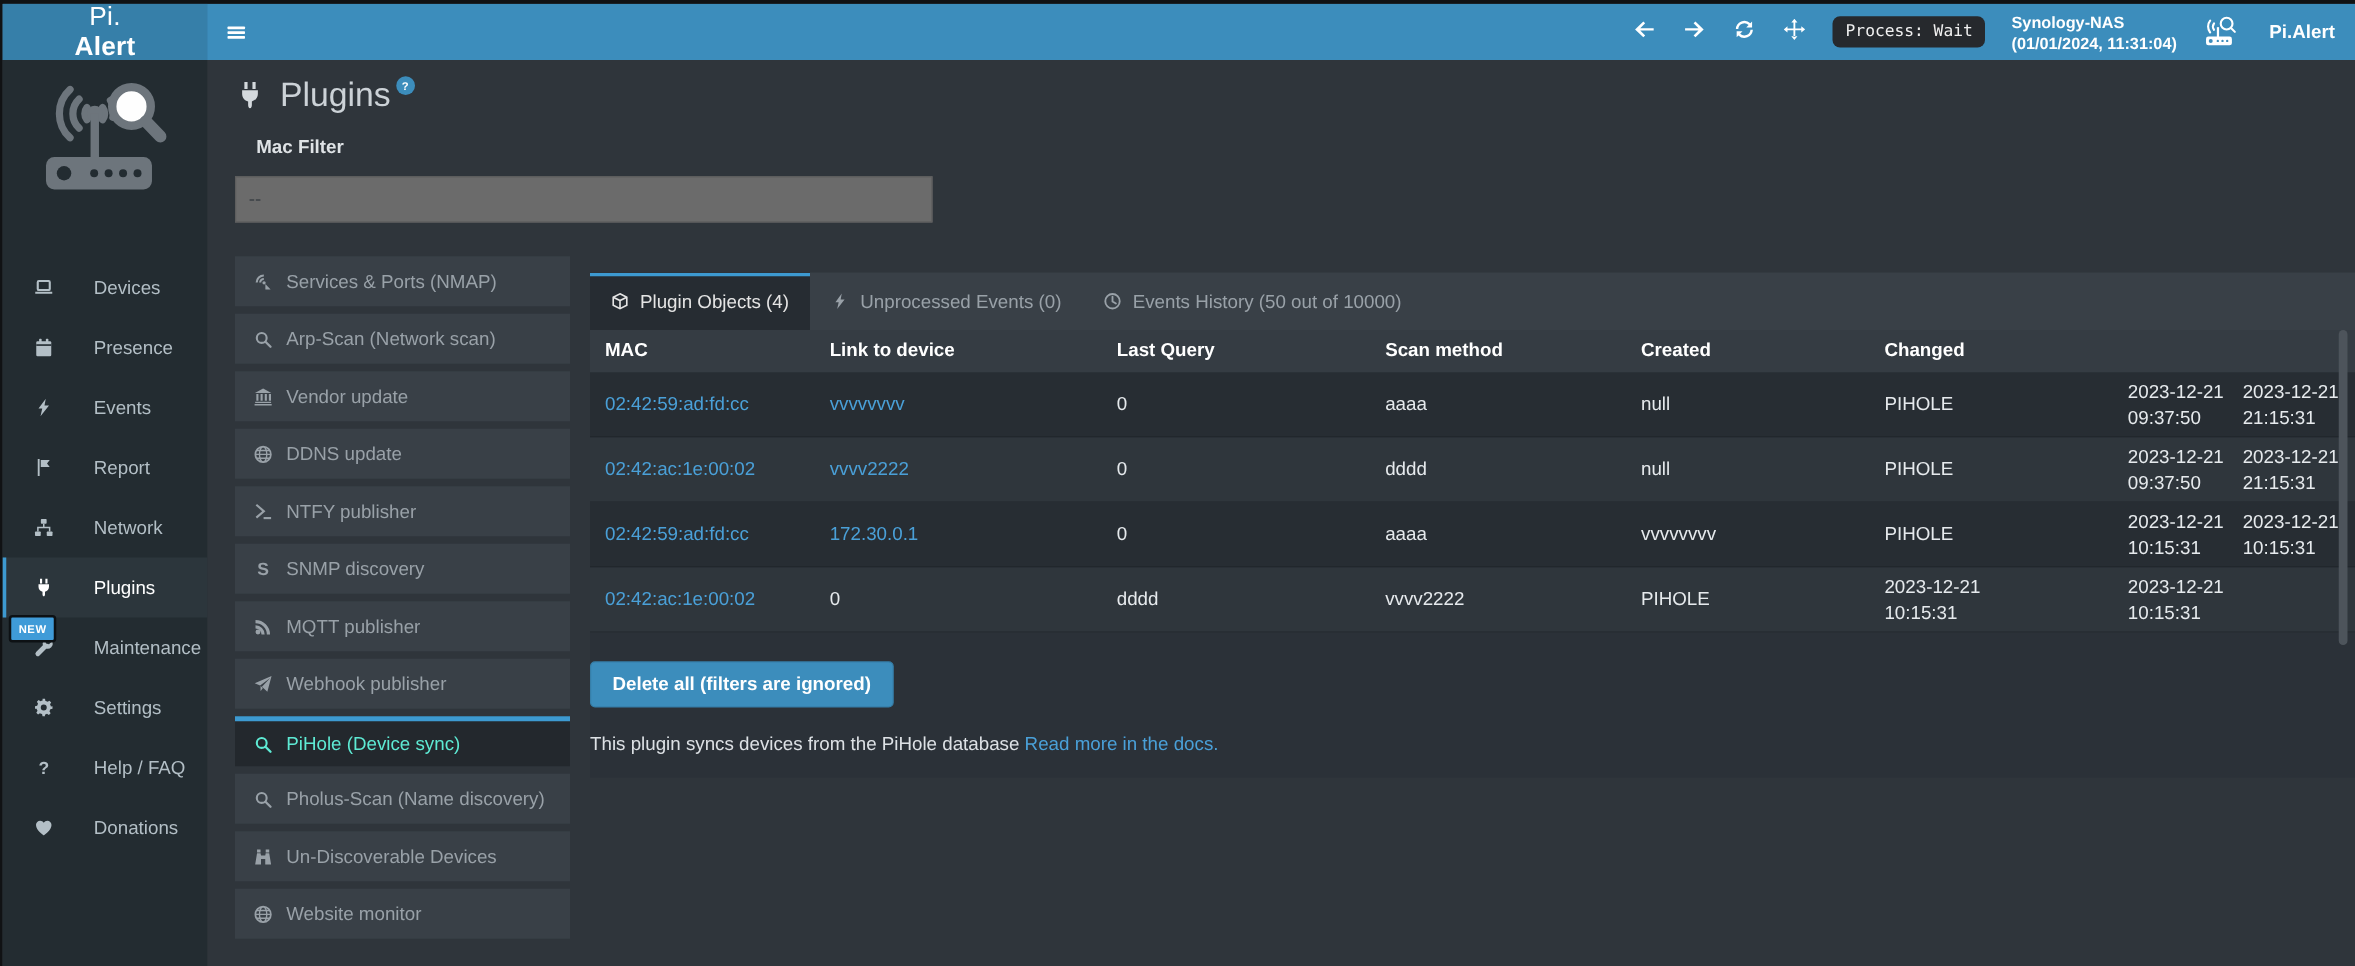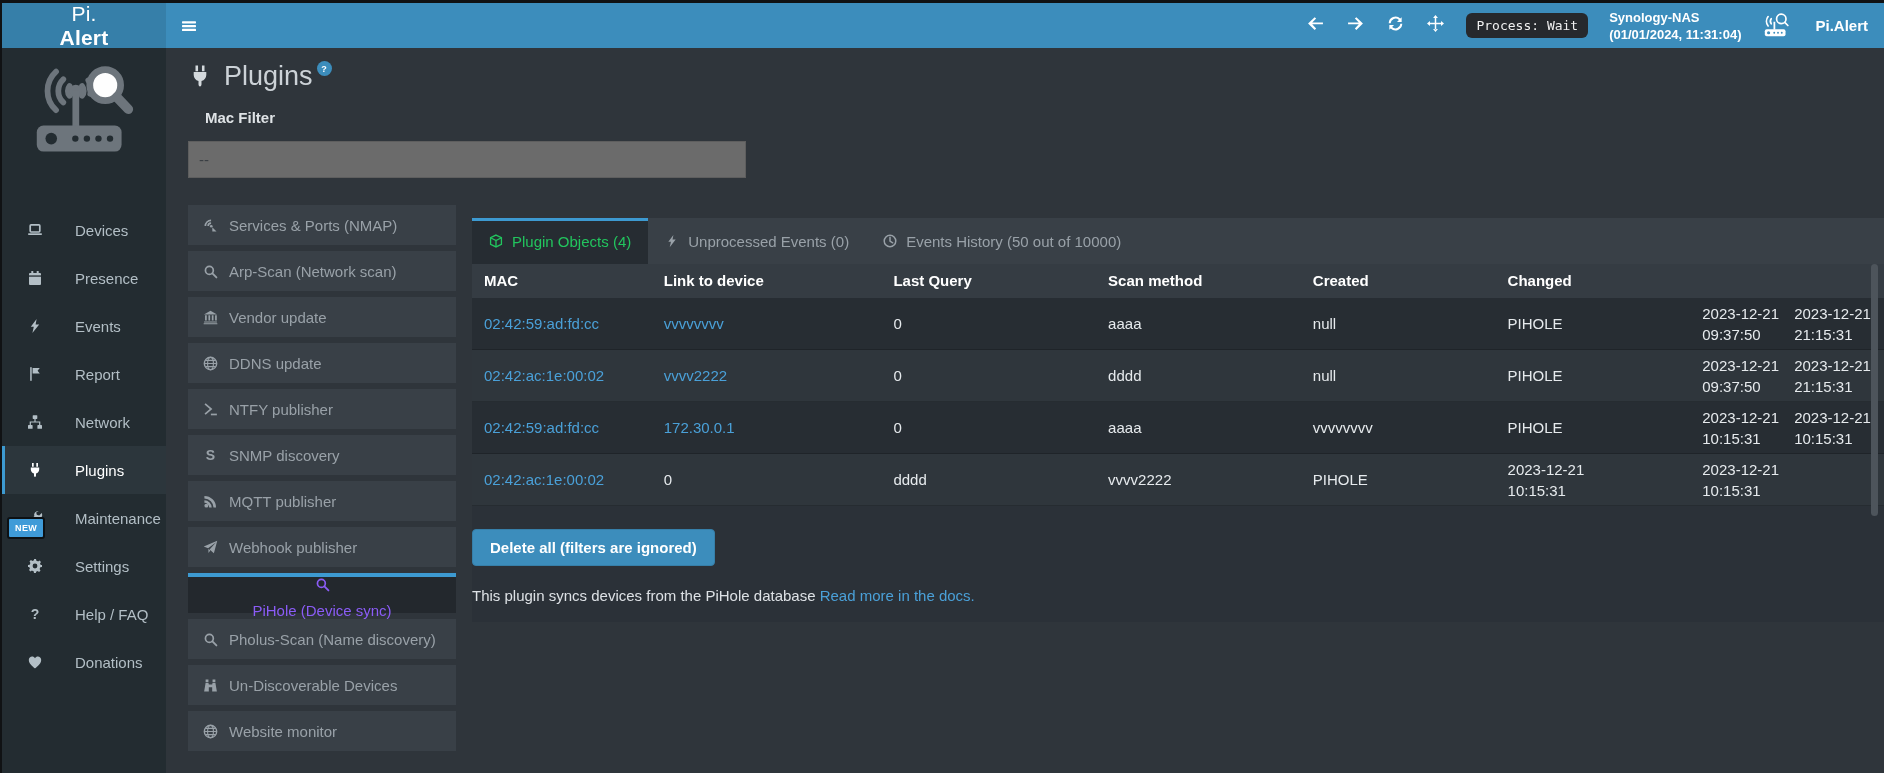--- a/index.html
+++ b/index.html
@@ -21,46 +21,46 @@
   .app-name{font-size:15px;font-weight:bold;}
 
   
   .sidebar{position:absolute;top:45px;left:0;width:164px;bottom:0;background:#232c31;}
   .side-logo{display:block;margin:14px auto 0;}
   .side-menu{margin-top:38px;}
   .side-item{height:48px;display:flex;align-items:center;color:#b3bfc6;font-size:15px;padding-left:20px;gap:31px;cursor:pointer;border-left:3px solid transparent;}
   .side-item .icn{width:19px;display:inline-flex;justify-content:center;}
   .side-item .icn svg{width:16px;height:16px;}
   .side-item.active{background:#2c363c;border-left-color:#3d9ad1;color:#fff;}
-  .new-badge{position:absolute;left:5px;top:469px;background:#3f9bd8;color:#fff;font-size:9px;font-weight:bold;padding:4px 6px;border:2px solid #0d1114;border-radius:3px;letter-spacing:.4px;z-index:3;}
+  .new-badge{position:absolute;left:5px;top:444px;background:#3f9bd8;color:#fff;font-size:9px;font-weight:bold;padding:4px 6px;border:2px solid #0d1114;border-radius:3px;letter-spacing:.4px;z-index:3;}
 
   
   .content{position:absolute;left:164px;top:45px;right:0;bottom:0;background:#2f353b;}
   .page-header{position:absolute;left:22px;top:10px;display:flex;align-items:flex-start;gap:12px;color:#ccd2d7;}
   .title-icon{display:inline-flex;margin-top:6px;color:#d4d9dd;}
   .title-icon svg{width:24px;height:24px;}
   .page-title{font-size:27px;line-height:36px;font-weight:normal;}
   .title-badge{width:15px;height:15px;border-radius:50%;background:#3c8dbc;color:#fff;font-size:9px;font-weight:bold;display:flex;align-items:center;justify-content:center;margin-left:-8px;margin-top:3px;cursor:pointer;}
   .filter-label{position:absolute;left:39px;top:61px;font-size:15px;font-weight:bold;color:#dfe3e6;}
   .filter-input{position:absolute;left:22px;top:93px;width:558px;height:37px;background:#6b6b6b;border:1px solid #5e5e5e;color:#3a3f44;font-size:15px;padding:0 10px;font-family:inherit;}
 
   
   .plugin-nav{position:absolute;left:22px;top:157px;width:268px;display:flex;flex-direction:column;gap:6px;}
   .pn-item{height:40px;background:#394047;color:#99a1a8;font-size:15px;display:flex;align-items:center;gap:10px;padding:0 13px;cursor:pointer;}
   .pn-item .icn{width:18px;display:inline-flex;justify-content:center;}
   .pn-item .icn svg{width:15px;height:15px;}
-  .pn-item.active{background:#23282d;color:#8b5cf6;border-top:4px solid #3d9ad1;flex-direction:column;}
+  .pn-item.active{background:#23282d;color:#5eead4;border-top:4px solid #3d9ad1;}
 
   
   .panel{position:absolute;left:306px;top:170px;right:0;height:404px;}
   .tabs{height:46px;background:#394047;display:flex;}
   .tab{display:flex;align-items:center;gap:9px;padding:0 17px;font-size:15px;color:#99a1a8;cursor:pointer;white-space:nowrap;}
   .tab .icn{display:inline-flex;}
   .tab .icn svg{width:14px;height:14px;}
-  .tab.active{background:#262c32;color:#22c55e;box-shadow:inset 0 3px 0 0 #3d9ad1;}
+  .tab.active{background:#262c32;color:#e5e5e5;box-shadow:inset 0 3px 0 0 #3d9ad1;}
   .tab-content{position:relative;height:358px;background:#2b3138;}
 
   .grid-row{display:grid;grid-template-columns:180fr 230fr 215fr 205fr 195fr 195fr 92fr 102fr;}
   .thead{height:34px;background:#353c43;}
   .th{font-weight:bold;color:#fff;font-size:15px;line-height:34px;padding-left:12px;white-space:nowrap;overflow:hidden;}
   .trow{height:52px;border-bottom:1px solid rgba(0,0,0,.18);}
   .trow:nth-child(odd){background:#272d33;}
   .trow:nth-child(even){background:#2f363c;}
   .cell{font-size:15px;color:#e6eaed;line-height:51px;padding-left:12px;overflow:hidden;white-space:nowrap;}
   a.cell{text-decoration:none;}

